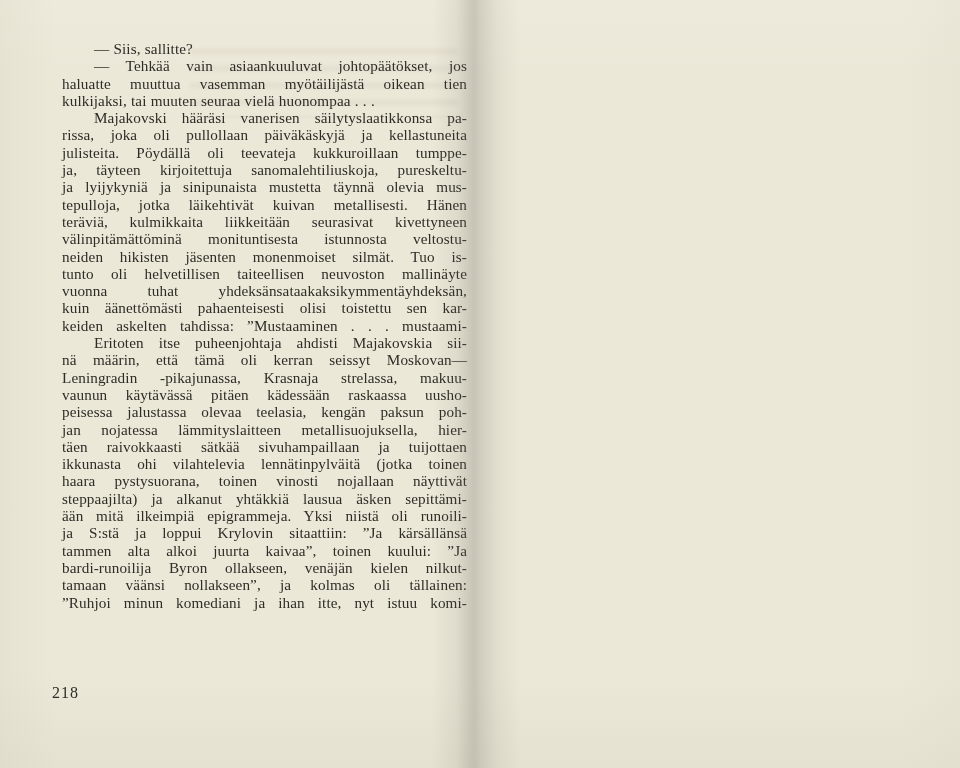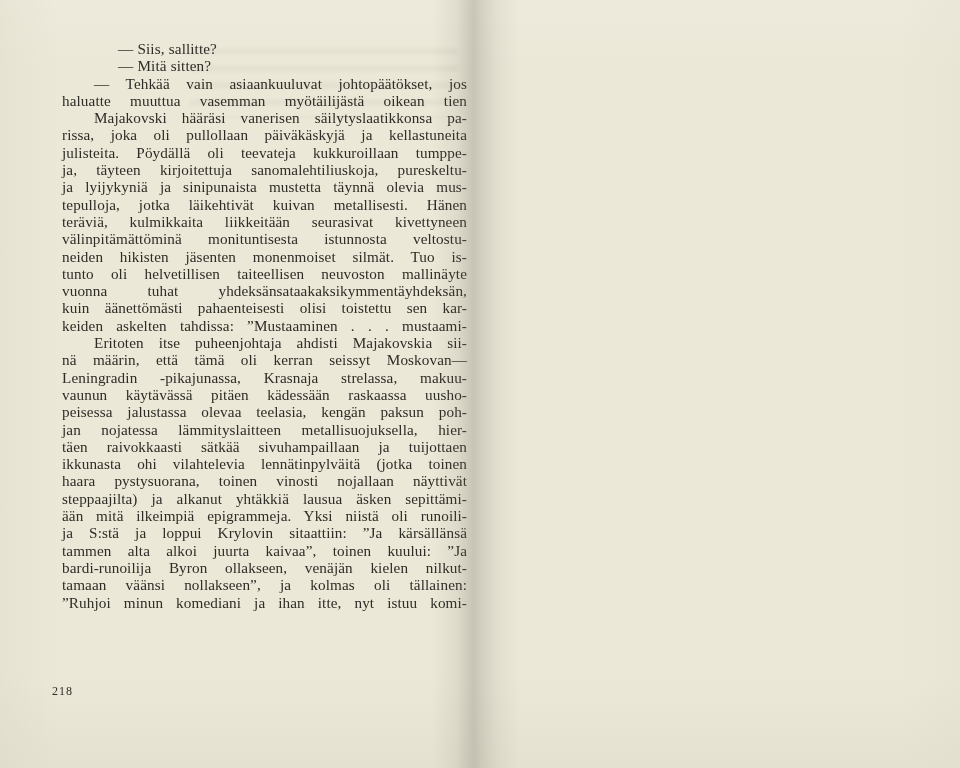--- a/index.html
+++ b/index.html
@@ -39,24 +39,24 @@
   #left-col{left:62px;width:405px;}
   .para{margin:0;padding:0;}
   .line{
     font-size:15.2px;
     line-height:17.3px;
     text-align:justify;
     text-align-last:justify;
     letter-spacing:.1px;
     word-spacing:.3px;
   }
-  .line.last{text-align-last:left;margin-left:24px;}
+  .line.last{text-align-last:left;}
   .line.first{text-indent:32px;}
   .pagenum{
-    position:absolute;font-size:12px;letter-spacing:1px;
+    position:absolute;font-size:16px;letter-spacing:1px;
   }
   .pagenum.left-num{left:52px;top:684px;}
   .ghost{
     position:absolute;pointer-events:none;opacity:.45;filter:blur(1.2px);
     background:repeating-linear-gradient(180deg,
       rgba(125,118,96,.12) 0px, rgba(125,118,96,.12) 7px,
       rgba(0,0,0,0) 7px, rgba(0,0,0,0) 17px);
   }
   .ghost.g1{left:190px;top:48px;width:268px;height:70px;}
 </style>
@@ -67,25 +67,23 @@
 
 <div class="book">
 
   <section class="page left">
     <div class="ghost g1"></div>
     <div class="text-col" id="left-col">
         <div class="para">
           <div class="line first last">— Siis, sallitte?</div>
         </div>
         <div class="para">
-          <div class="line first last">— Mitä sitten?</div>
-        </div>
-        <div class="para">
           <div class="line first">— Tehkää vain asiaankuuluvat johtopäätökset, jos</div>
           <div class="line">haluatte muuttua vasemman myötäilijästä oikean tien</div>
+          <div class="line last">kulkijaksi, tai muuten seuraa vielä huonompaa . . .</div>
         </div>
         <div class="para">
           <div class="line first">Majakovski hääräsi vanerisen säilytyslaatikkonsa pa-</div>
           <div class="line">rissa, joka oli pullollaan päiväkäskyjä ja kellastuneita</div>
           <div class="line">julisteita. Pöydällä oli teevateja kukkuroillaan tumppe-</div>
           <div class="line">ja, täyteen kirjoitettuja sanomalehtiliuskoja, pureskeltu-</div>
           <div class="line">ja lyijykyniä ja sinipunaista mustetta täynnä olevia mus-</div>
           <div class="line">tepulloja, jotka läikehtivät kuivan metallisesti. Hänen</div>
           <div class="line">teräviä, kulmikkaita liikkeitään seurasivat kivettyneen</div>
           <div class="line">välinpitämättöminä monituntisesta istunnosta veltostu-</div>

